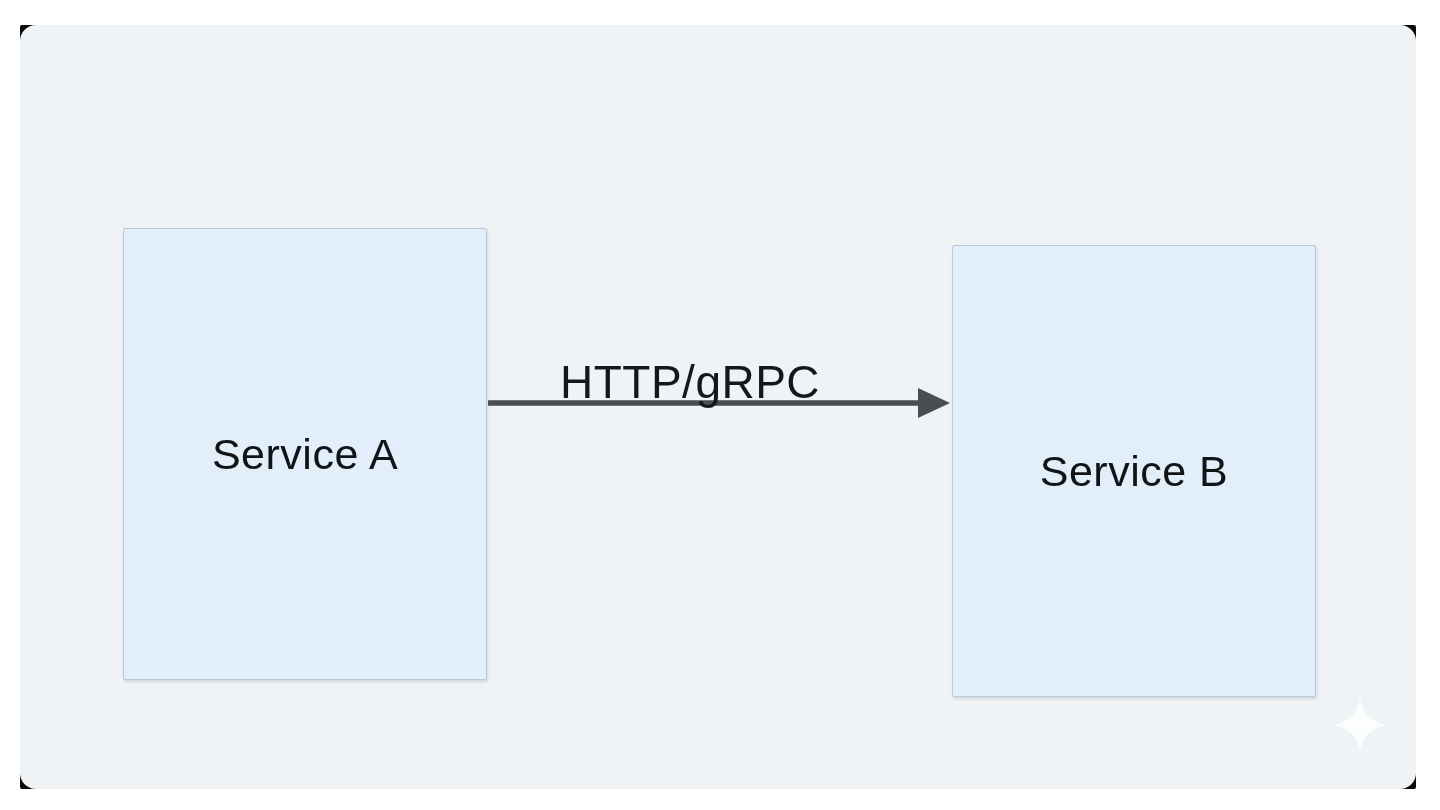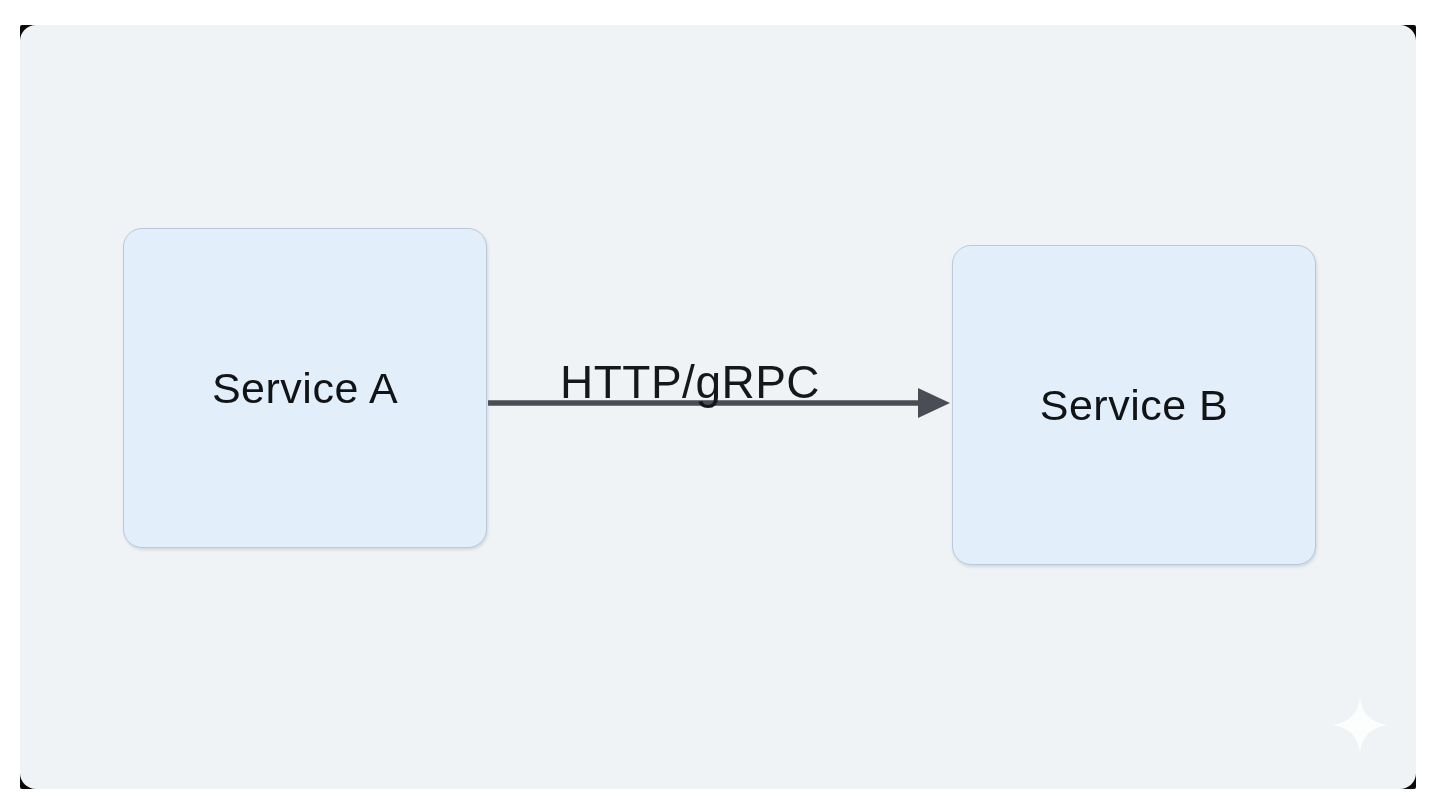--- a/index.html
+++ b/index.html
@@ -25,24 +25,24 @@
   .canvas {
     position: absolute;
     left: 20px; top: 25px; right: 24px; bottom: 21px;
     background: #eff3f6;
     border-radius: 16px;
     overflow: hidden;
   }
   .node {
     position: absolute;
     width: 364px;
-    height: 320px;
+    height: 452px;
     background: #e3eefb;
     border: 1.5px solid #b9c9da;
-    border-radius: 19px;
+    border-radius: 2px;
     box-shadow: 1px 2px 3px rgba(130, 150, 170, 0.28);
     display: flex;
     align-items: center;
     justify-content: center;
     box-sizing: border-box;
   }
   .node-a { left: 103px; top: 203px; }
   .node-b { left: 932px; top: 220px; }
   .node-label {
     font-size: 43px;

